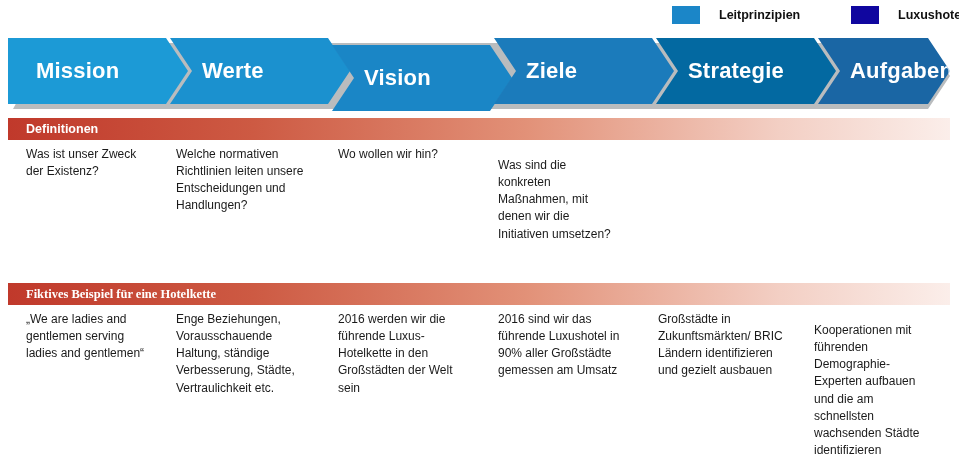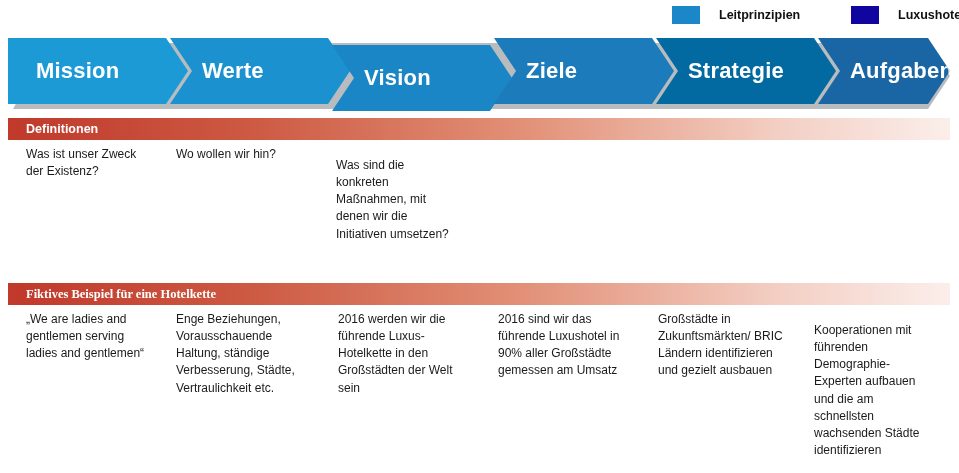--- a/index.html
+++ b/index.html
@@ -157,20 +157,21 @@
   <div class="chev c5">
       <span>Aufgaben</span>
     </div>
 </div>
 
 <div class="section-bar defs">
   <span>Definitionen</span>
 </div>
 <div class="row defs">
   <div class="cell w0">Was ist unser Zweck der Existenz?</div>
+  <div class="cell w1">Welche normativen Richtlinien leiten unsere Entscheidungen und Handlungen?</div>
   <div class="cell w2">Wo wollen wir hin?</div>
   <div class="cell w5">Was sind die konkreten Maßnahmen, mit denen wir die Initiativen umsetzen?</div>
 </div>
 
 <div class="section-bar example">
   <span>Fiktives Beispiel für eine Hotelkette</span>
 </div>
 <div class="row example">
   <div class="cell w0">„We are ladies and gentlemen serving ladies and gentlemen“</div>
   <div class="cell w1">Enge Beziehungen, Vorausschauende Haltung, ständige Verbesserung, Städte, Vertraulichkeit etc.</div>

